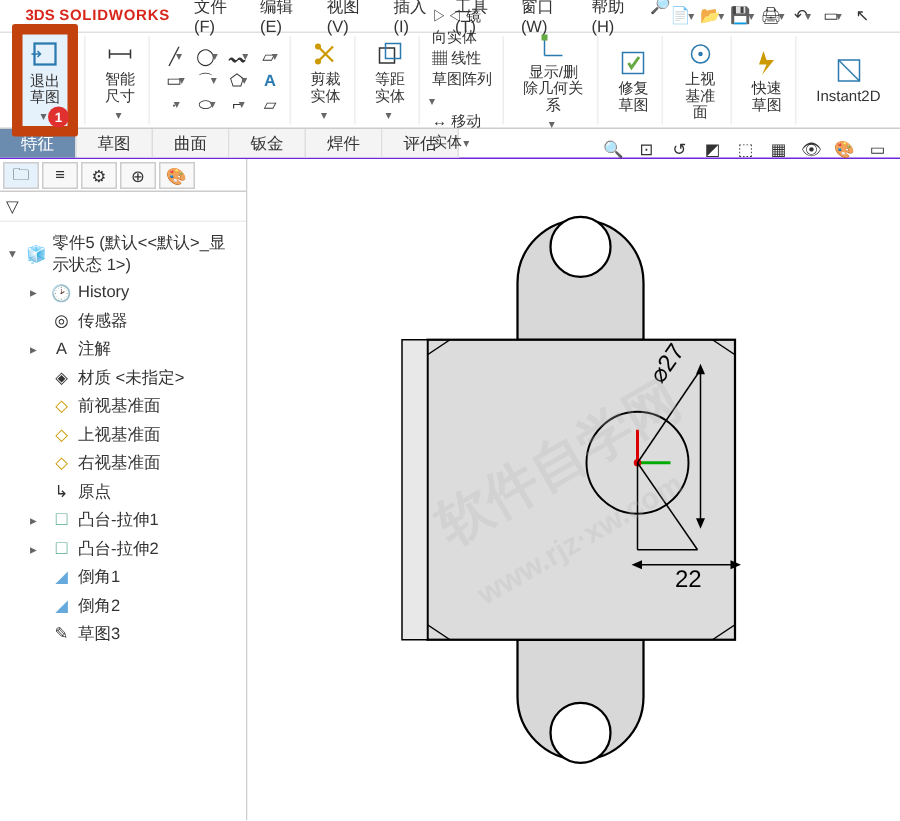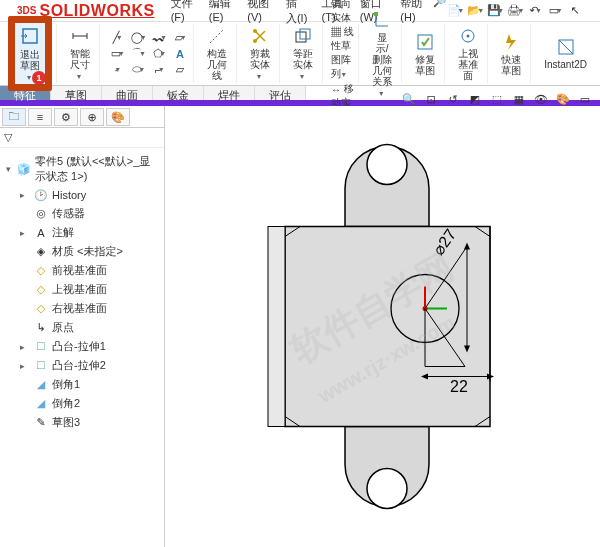--- a/index.html
+++ b/index.html
@@ -1,38 +1,38 @@
 <!DOCTYPE html>
 <html><head>
 <meta charset="utf-8">
 <style>
 * { box-sizing: border-box; margin: 0; padding: 0; font-family: "Microsoft YaHei", sans-serif; }
 body { width: 600px; height: 547px; background: #fff; overflow: hidden; font-size: 11px; color: #333; }
 
 .menubar { height: 22px; background: #fff; display: flex; align-items: center; padding: 0 17px; border-bottom: 1px solid #e0e0e0; }
 .logo { display: flex; align-items: center; gap: 3px; margin-right: 10px; }
 .logo-3ds { color: #d9261c; font-weight: bold; font-size: 10px; }
-.logo-sw { color: #d9261c; font-weight: bold; font-size: 16px; letter-spacing: 0.5px; text-decoration: underline; }
+.logo-sw { color: #d9261c; font-weight: bold; font-size: 10px; letter-spacing: 0.5px; }
 .menu-items { display: flex; gap: 2px; }
 .menu-item { padding: 2px 6px; cursor: pointer; font-size: 11px; }
 .top-tools { margin-left: auto; display: flex; gap: 4px; align-items: center; }
 .tool-ico { width: 16px; height: 16px; display: flex; align-items: center; justify-content: center; cursor: pointer; }
 .dd { font-size: 8px; color: #666; margin-left: -2px; }
 
 .ribbon { height: 64px; background: #fff; display: flex; border-bottom: 1px solid #ccc; padding: 2px 4px; gap: 4px; }
 .rgroup { display: flex; flex-direction: column; align-items: center; justify-content: center; padding: 2px 4px; border-right: 1px solid #eee; position: relative; }
 .rgroup.nb { border-right: none; }
 .big-btn { display: flex; flex-direction: column; align-items: center; gap: 2px; padding: 2px 4px; cursor: pointer; border: 1px solid transparent; }
 .big-btn.highlighted { border: 7px solid #c2410c; background: #e5f1fb; border-radius: 2px; }
 .big-btn .lbl { font-size: 10px; text-align: center; line-height: 11px; }
 .ico-row { display: flex; gap: 3px; }
 .small-ico { width: 18px; height: 16px; display: flex; align-items: center; justify-content: center; cursor: pointer; font-size: 11px; }
 .badge { position: absolute; bottom: -2px; left: 28px; width: 14px; height: 14px; background: #e03030; color: #fff; border-radius: 50%; font-size: 9px; display: flex; align-items: center; justify-content: center; font-weight: bold; }
 
-.tabbar { height: 20px; background: #fff; display: flex; border-bottom: 6px solid #6d28d9; }
+.tabbar { height: 20px; background: #fff; display: flex; border-bottom: 1px solid #6d28d9; }
 .tab { padding: 2px 14px; font-size: 11px; border-right: 1px solid #ddd; cursor: pointer; background: #f4f4f4; }
 .tab.active { background: #6b8cae; color: #fff; }
 
 .view-tools { position: absolute; right: 6px; top: 90px; display: flex; gap: 4px; }
 .vt { width: 18px; height: 18px; display: flex; align-items: center; justify-content: center; cursor: pointer; }
 
 .content { display: flex; height: calc(100% - 106px); }
 .sidebar { width: 165px; border-right: 1px solid #ccc; background: #fff; display: flex; flex-direction: column; }
 .side-tabs { height: 22px; display: flex; border-bottom: 1px solid #ccc; padding: 2px; gap: 2px; }
 .stab { width: 24px; height: 18px; border: 1px solid #ccc; display: flex; align-items: center; justify-content: center; cursor: pointer; background: #f8f8f8; }
@@ -114,28 +114,20 @@
     <div class="ico-row">
       <div class="small-ico">·<span class="dd">▾</span></div>
       <div class="small-ico">⬭<span class="dd">▾</span></div>
       <div class="small-ico">⌐<span class="dd">▾</span></div>
       <div class="small-ico">▱</div>
     </div>
   </div>
   <div class="rgroup">
     <div class="big-btn">
       <svg width="20" height="20">
-          <path d="M3 17 L17 3" stroke="#666" stroke-dasharray="2,2"></path>
-        </svg>
-      <span class="lbl">构造几何线</span>
-    </div>
-  </div>
-  <div class="rgroup">
-    <div class="big-btn">
-      <svg width="20" height="20">
           <path d="M5 5 L15 15 M5 15 L15 5" stroke="#c90" stroke-width="1.5"></path>
           <circle cx="5" cy="5" r="2" fill="#c90"></circle>
           <circle cx="5" cy="15" r="2" fill="#c90"></circle>
         </svg>
       <span class="lbl">剪裁实体</span>
       <span class="dd">▾</span>
     </div>
   </div>
   <div class="rgroup">
     <div class="big-btn">

